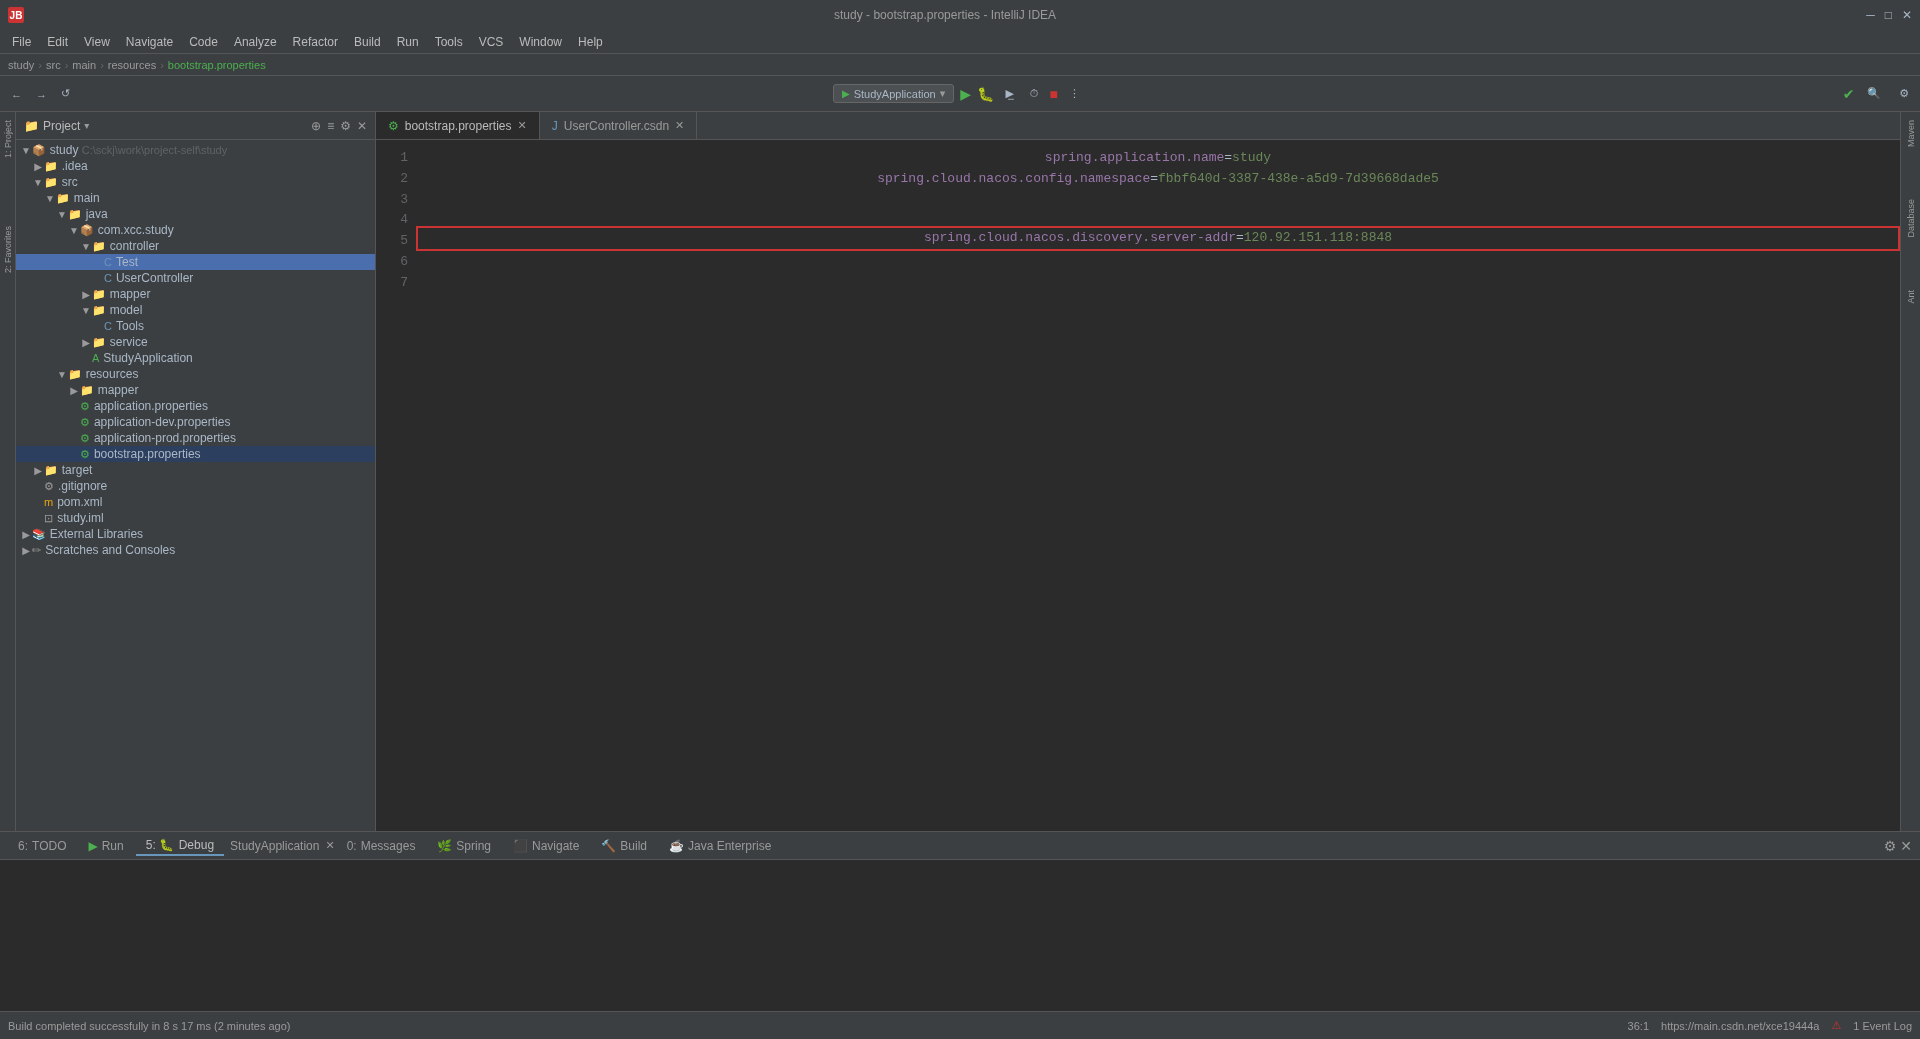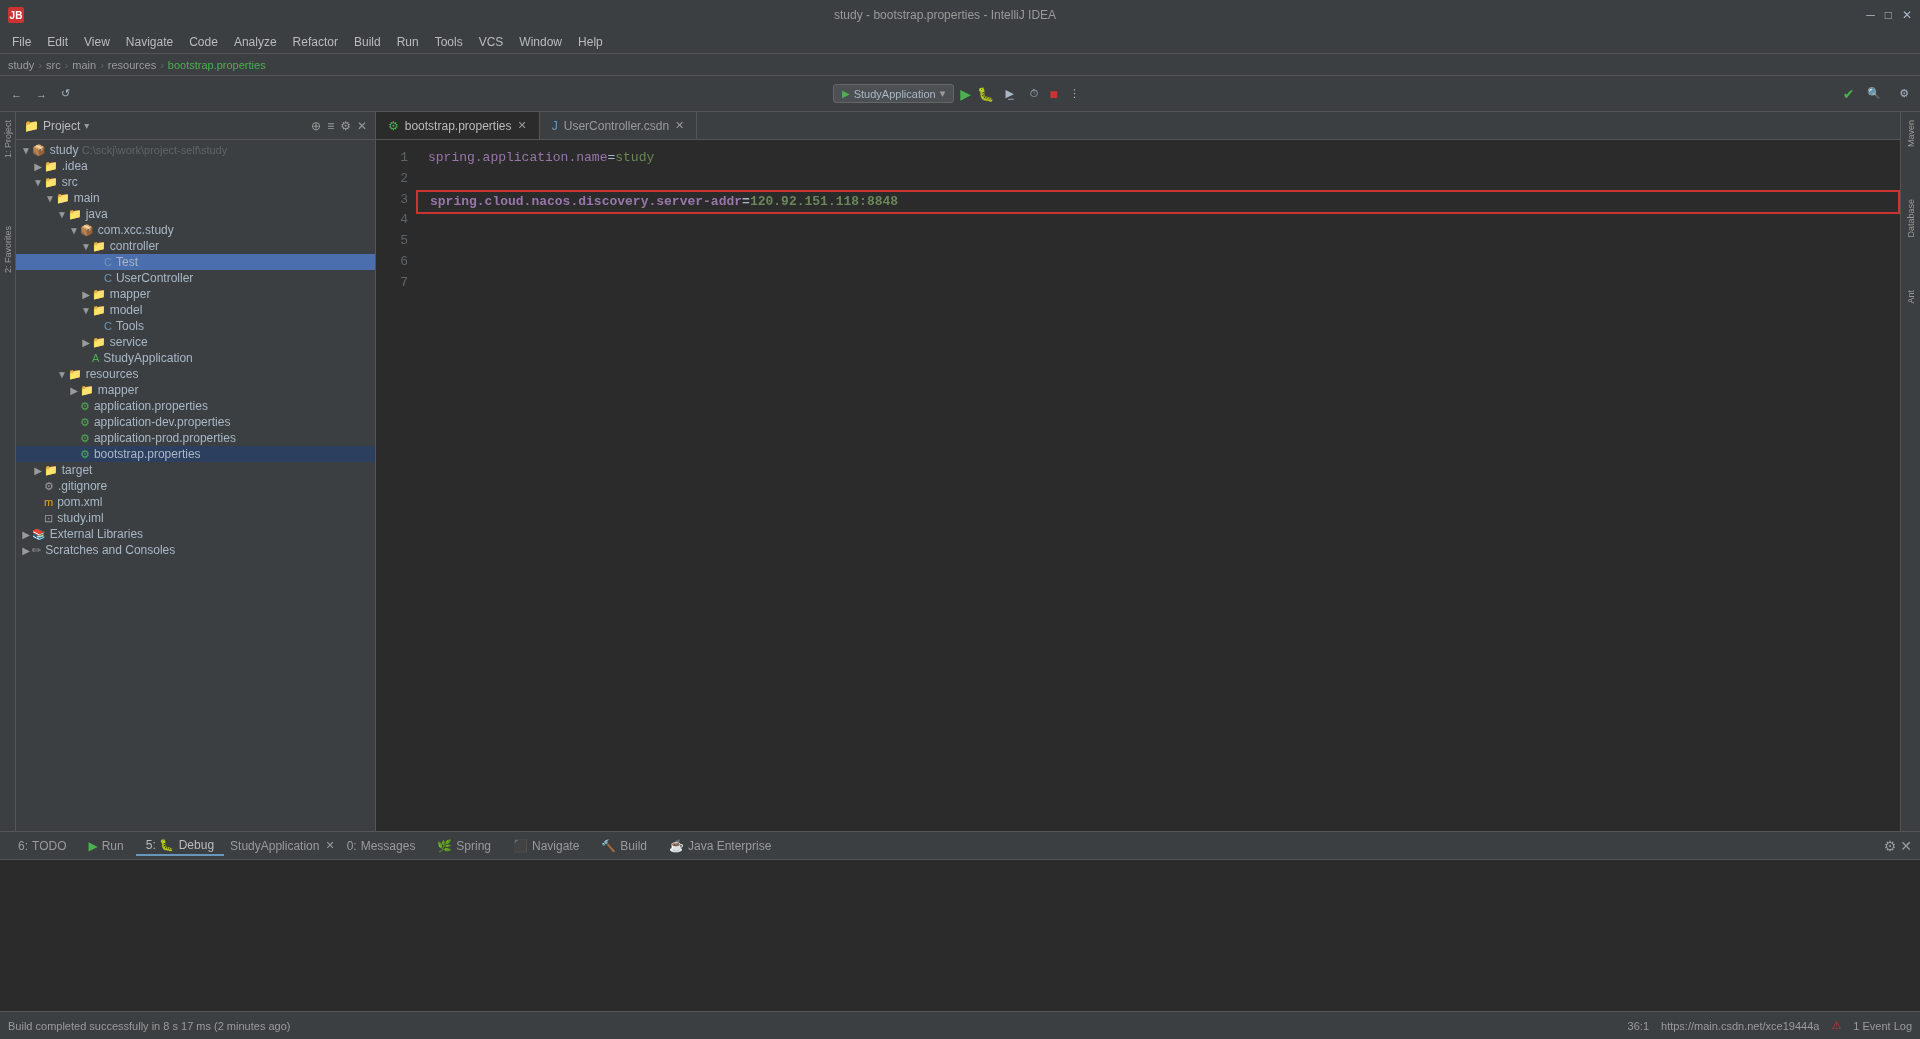--- a/index.html
+++ b/index.html
@@ -61,22 +61,22 @@
     .editor-tab.active { background: #2b2b2b; color: #bbbbbb; }
     .tab-close { color: #9a9a9a; cursor: pointer; font-size: 11px; }
     .tab-icon-properties { color: #4CAF50; }
     .tab-icon-java { color: #6897BB; }
 
     
     .code-editor { flex: 1; background: #2b2b2b; overflow: auto; display: flex; font-family: 'Consolas', 'Courier New', monospace; font-size: 13px; }
     .line-numbers { background: #2b2b2b; color: #606366; padding: 8px 8px 8px 12px; text-align: right; user-select: none; flex-shrink: 0; min-width: 40px; line-height: 1.6; }
     .line-number { line-height: 1.6; }
     .code-content { padding: 8px 12px; flex: 1; line-height: 1.6; }
-    .code-line { line-height: 1.6; white-space: pre; }
-    .highlighted-block { border: 2px solid #cc3333; background: #2b2b2b; margin: 0 -12px; padding: 0 12px; font-weight: bold; }
+    .code-line { line-height: 1.6; white-space: pre; text-align: center; }
+    .highlighted-block { border: 2px solid #cc3333; background: #2b2b2b; margin: 16px -12px; padding: 0 12px; }
 
     
     .prop-key { color: #9876aa; }
     .prop-val { color: #6A8759; }
     .prop-eq { color: #a9b7c6; }
 
     
     .status-bar { height: 28px; background: #3c3f41; display: flex; align-items: center; padding: 0 8px; border-top: 1px solid #555; flex-shrink: 0; justify-content: space-between; }
     .status-left { display: flex; align-items: center; gap: 8px; color: #9a9a9a; font-size: 11px; }
     .status-right { display: flex; align-items: center; gap: 12px; color: #9a9a9a; font-size: 11px; }
@@ -370,20 +370,21 @@
         <div class="line-number">1</div>
         <div class="line-number">2</div>
         <div class="line-number">3</div>
         <div class="line-number">4</div>
         <div class="line-number">5</div>
         <div class="line-number">6</div>
         <div class="line-number">7</div>
       </div>
       <div class="code-content">
         <div class="code-line"><span class="prop-key">spring.application.name</span><span class="prop-eq">=</span><span class="prop-val">study</span></div>
+        <div class="code-line"><span class="prop-key">spring.cloud.nacos.config.namespace</span><span class="prop-eq">=</span><span class="prop-val">fbbf640d-3387-438e-a5d9-7d39668dade5</span></div>
         <div class="code-line">&nbsp;</div>
         <div class="highlighted-block">
           <div class="code-line"><span class="prop-key">spring.cloud.nacos.discovery.server-addr</span><span class="prop-eq">=</span><span class="prop-val">120.92.151.118:8848</span></div>
         </div>
         <div class="code-line">&nbsp;</div>
       </div>
     </div>
   </div>
 
   <div style="display:flex;flex-direction:column;width:20px;background:#3c3f41;border-left:1px solid #555;flex-shrink:0;align-items:center;padding-top:4px;gap:4px;">

